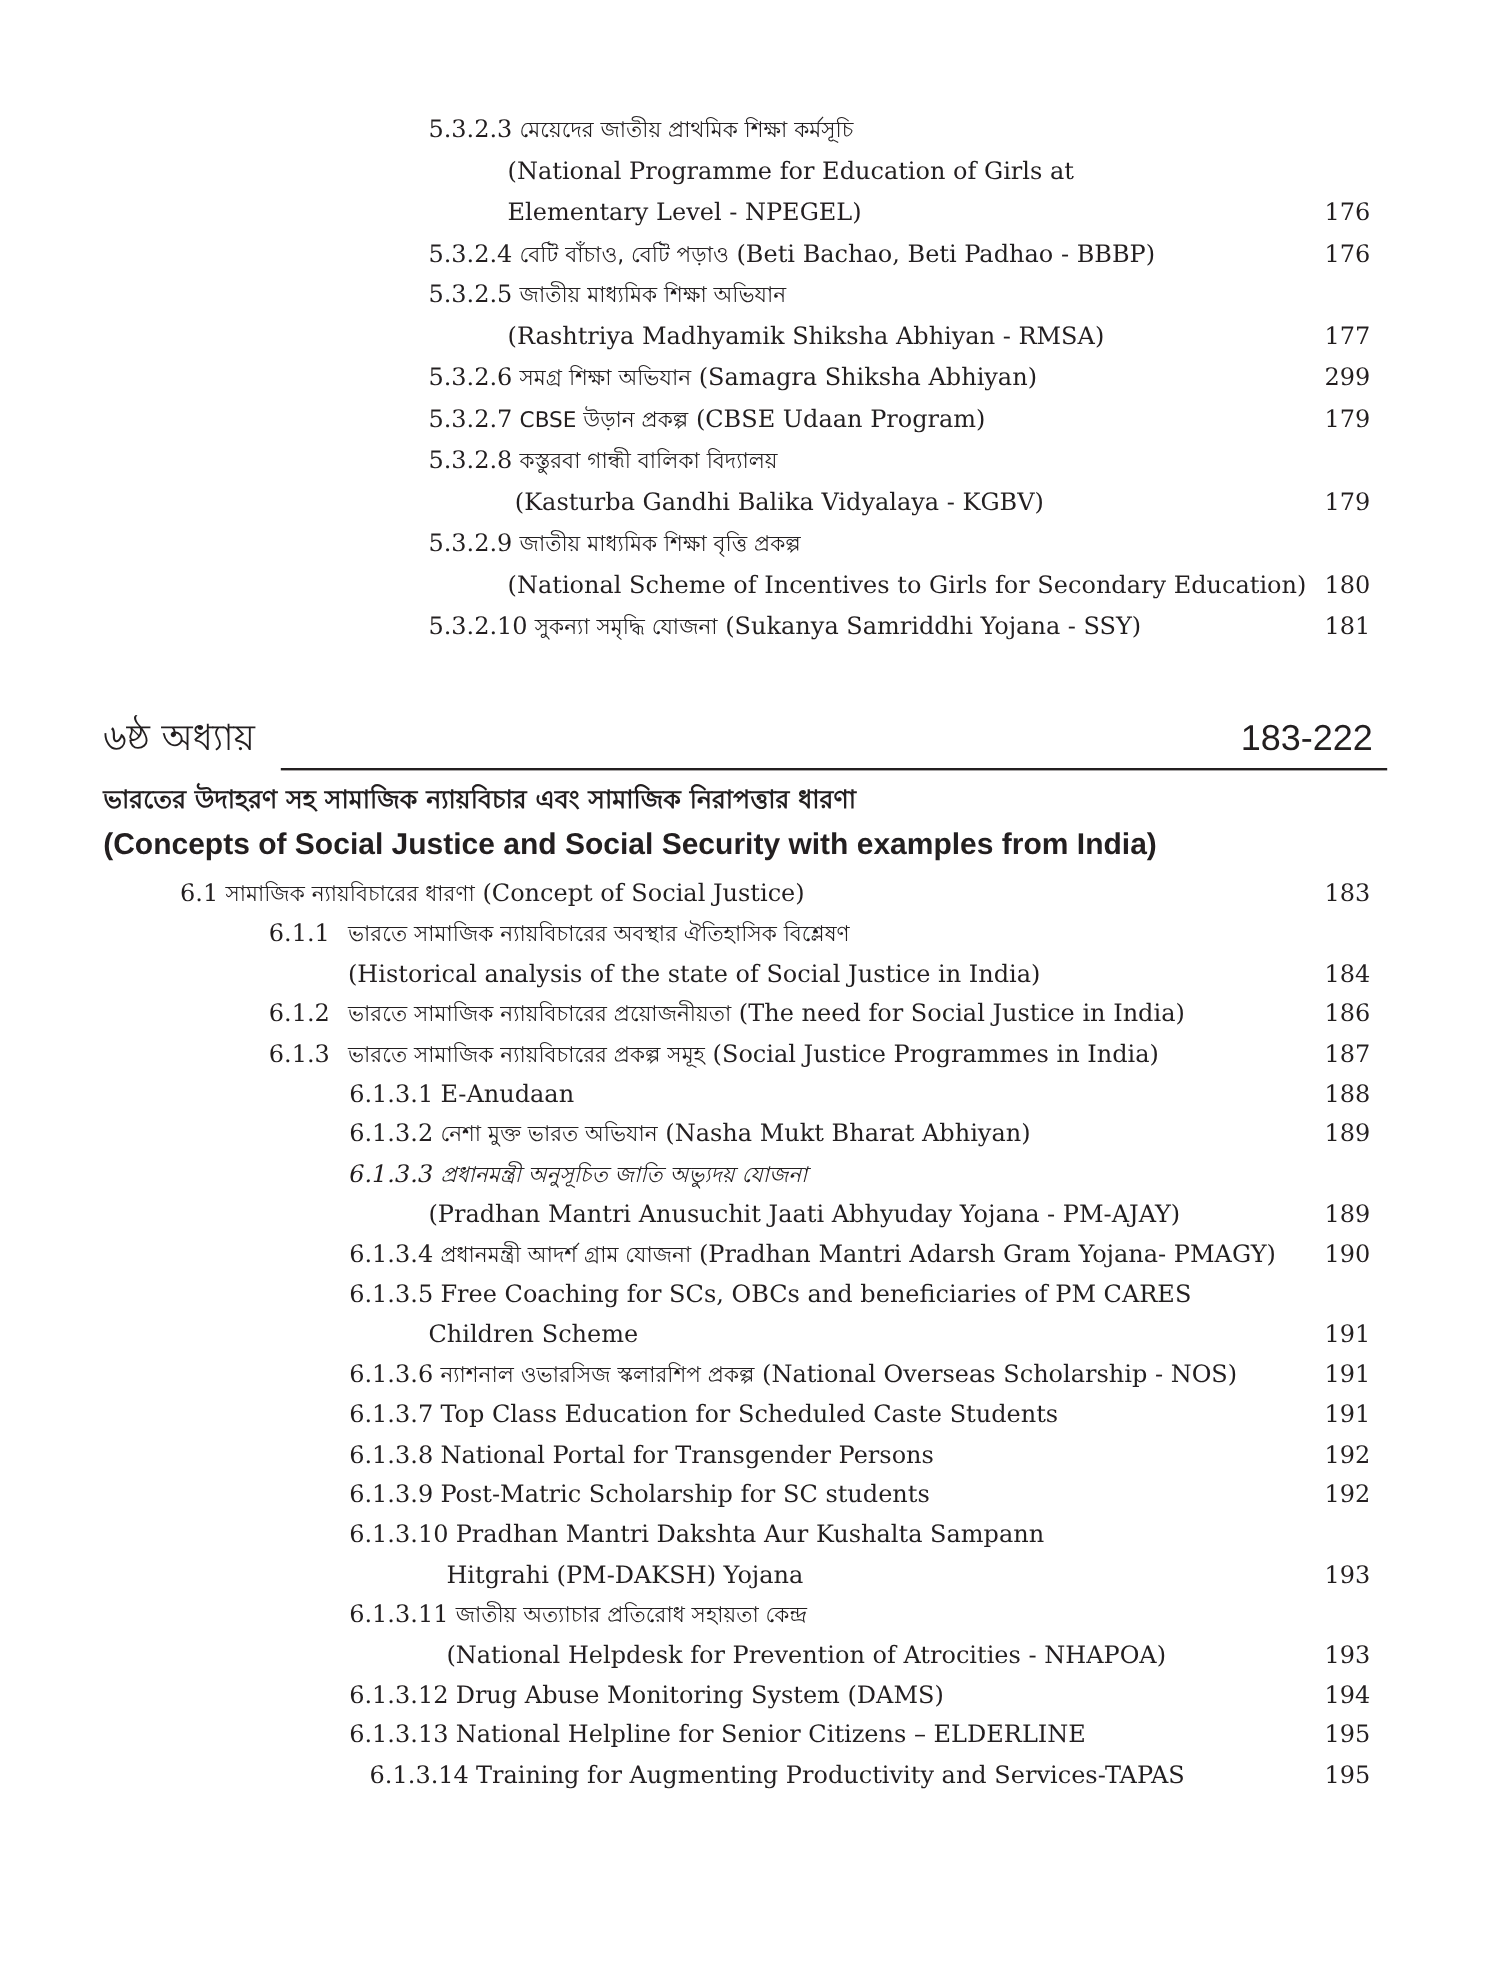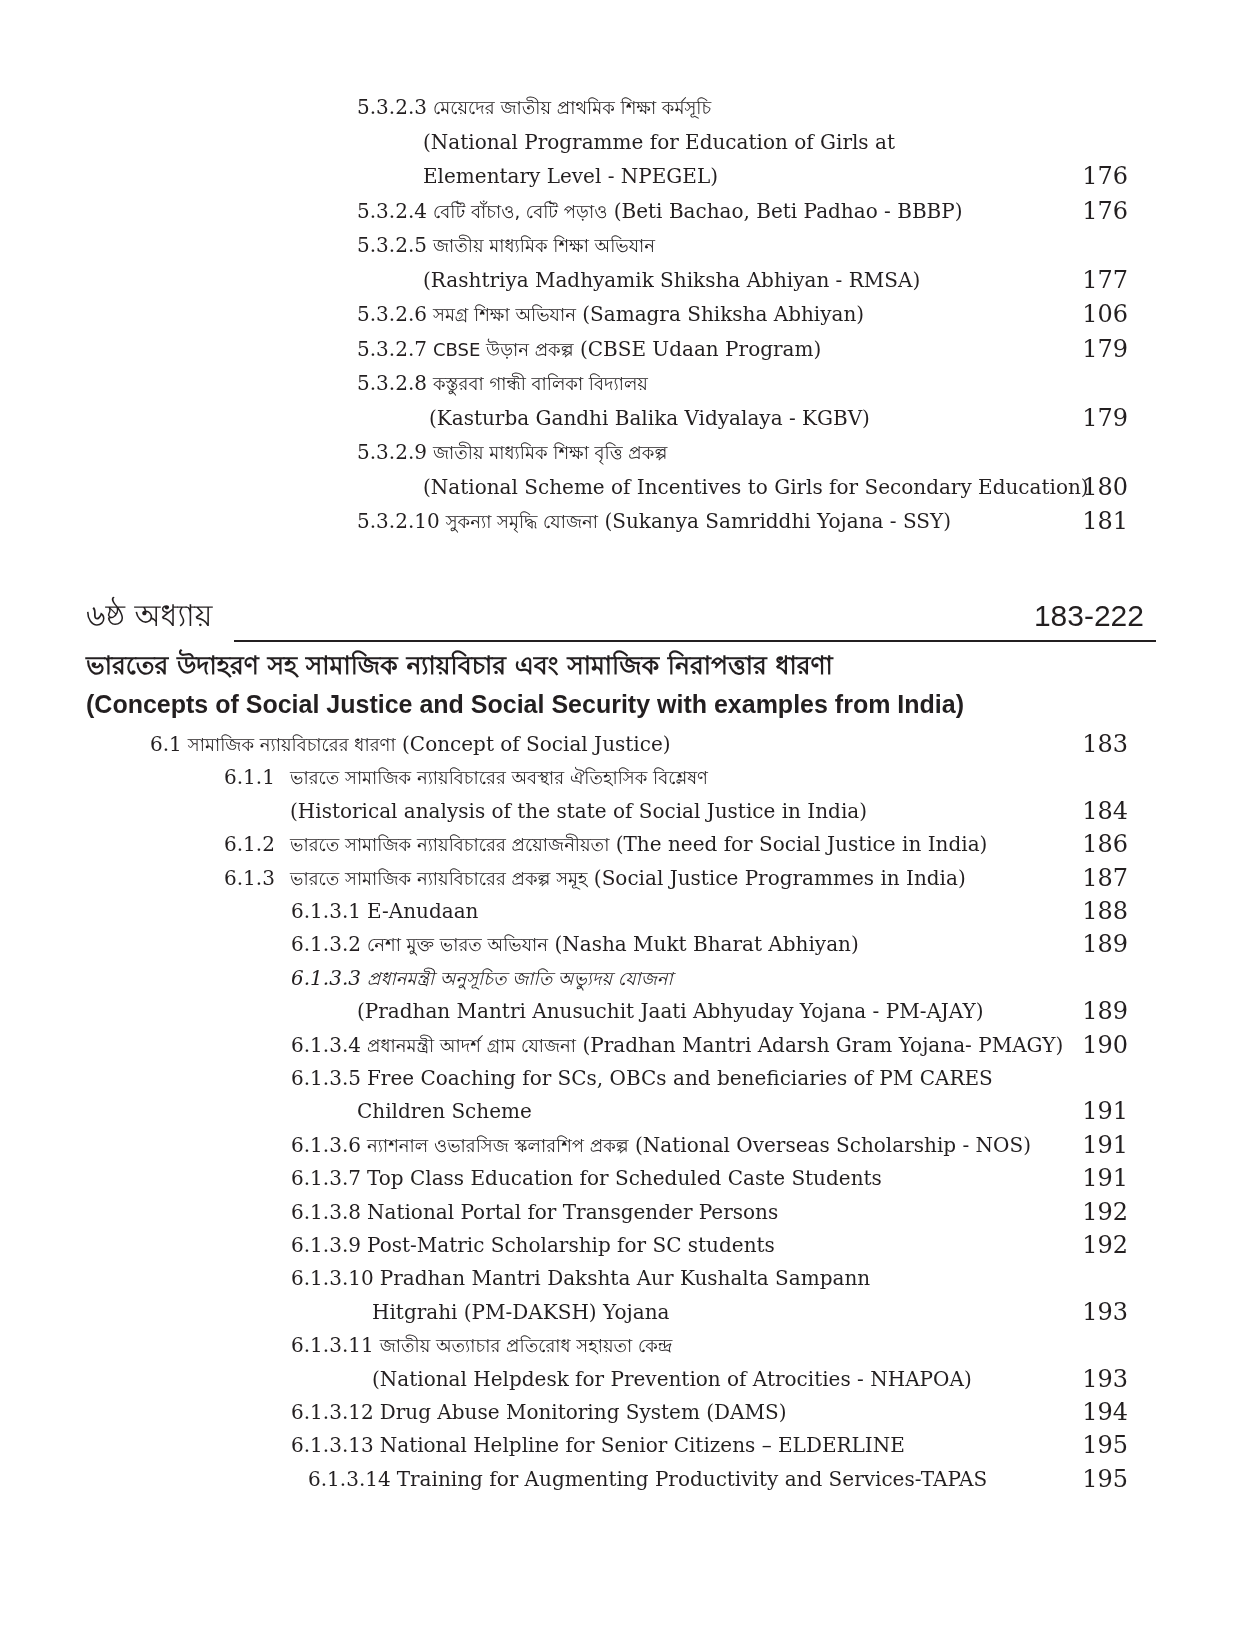--- a/index.html
+++ b/index.html
@@ -1,42 +1,42 @@
 <!DOCTYPE html>
 <html><head>
 <meta charset="utf-8">
 <style>
   html, body { margin: 0; padding: 0; background: #ffffff; }
   body { width: 1244px; height: 1650px; position: relative; overflow: hidden;
          font-family: "DejaVu Serif", "Liberation Serif", serif; color: #231f20; }
   .line { position: absolute; white-space: nowrap; font-size: 20px; line-height: 34px; height: 34px; }
-  .pg { position: absolute; right: 116px; font-size: 24px; line-height: 34px; height: 34px; text-align: right; }
+  .pg { position: absolute; right: 102px; font-size: 20px; line-height: 34px; height: 34px; text-align: right; }
   .num { display: inline-block; }
   .chapter-label { position: absolute; left: 86px; top: 596px; font-size: 30px; line-height: 40px; white-space: nowrap; }
   .chapter-range { position: absolute; right: 100px; top: 596px; font-size: 30px; line-height: 40px; font-family: "Liberation Sans", sans-serif; }
   .chapter-rule { position: absolute; left: 234px; width: 922px; top: 640px; height: 2px; background: #231f20; }
-  .chapter-title-bn { position: absolute; left: 86px; top: 646px; font-size: 25px; line-height: 40px; font-weight: bold; white-space: nowrap; font-family: "DejaVu Sans", sans-serif; text-align: center; }
+  .chapter-title-bn { position: absolute; left: 86px; top: 646px; font-size: 21px; line-height: 40px; font-weight: bold; white-space: nowrap; font-family: "DejaVu Sans", sans-serif; text-align: center; }
   .chapter-title-en { position: absolute; left: 86px; top: 684px; font-size: 25px; line-height: 40px; font-weight: bold; white-space: nowrap; font-family: "Liberation Sans", sans-serif; }
 </style>
 </head>
 <body>
 
 <div id="toc">
   <div id="sec5">
       <div class="line" style="top: 90px; left: 357px;"><span class="num" style="margin-right: 6px;">5.3.2.3</span><span style="font-family: &quot;DejaVu Sans&quot;, sans-serif; font-size: 18px;">মেয়েদের জাতীয় প্রাথমিক শিক্ষা কর্মসূচি</span></div>
       <div class="line" style="top: 124.5px; left: 423px;"><span>(National Programme for Education of Girls at</span></div>
       <div class="line" style="top: 159px; left: 423px;"><span>Elementary Level - NPEGEL)</span></div>
       <div class="pg" style="top: 159px;">176</div>
       <div class="line" style="top: 193.5px; left: 357px;"><span class="num" style="margin-right: 6px;">5.3.2.4</span><span style="font-family: &quot;DejaVu Sans&quot;, sans-serif; font-size: 18px;">বেটি বাঁচাও, বেটি পড়াও</span> <span>(Beti Bachao, Beti Padhao - BBBP)</span></div>
       <div class="pg" style="top: 193.5px;">176</div>
       <div class="line" style="top: 228px; left: 357px;"><span class="num" style="margin-right: 6px;">5.3.2.5</span><span style="font-family: &quot;DejaVu Sans&quot;, sans-serif; font-size: 18px;">জাতীয় মাধ্যমিক শিক্ষা অভিযান</span></div>
       <div class="line" style="top: 262.5px; left: 423px;"><span>(Rashtriya Madhyamik Shiksha Abhiyan - RMSA)</span></div>
       <div class="pg" style="top: 262.5px;">177</div>
       <div class="line" style="top: 297px; left: 357px;"><span class="num" style="margin-right: 6px;">5.3.2.6</span><span style="font-family: &quot;DejaVu Sans&quot;, sans-serif; font-size: 18px;">সমগ্র শিক্ষা অভিযান</span> <span>(Samagra Shiksha Abhiyan)</span></div>
-      <div class="pg" style="top: 297px;">106</div>
+      <div class="pg" style="top: 297px;">299</div>
       <div class="line" style="top: 331.5px; left: 357px;"><span class="num" style="margin-right: 6px;">5.3.2.7</span><span style="font-family: &quot;DejaVu Sans&quot;, sans-serif; font-size: 18px;">CBSE উড়ান প্রকল্প</span> <span>(CBSE Udaan Program)</span></div>
       <div class="pg" style="top: 331.5px;">179</div>
       <div class="line" style="top: 366px; left: 357px;"><span class="num" style="margin-right: 6px;">5.3.2.8</span><span style="font-family: &quot;DejaVu Sans&quot;, sans-serif; font-size: 18px;">কস্তুরবা গান্ধী বালিকা বিদ্যালয়</span></div>
       <div class="line" style="top: 400.5px; left: 429px;"><span>(Kasturba Gandhi Balika Vidyalaya - KGBV)</span></div>
       <div class="pg" style="top: 400.5px;">179</div>
       <div class="line" style="top: 435px; left: 357px; text-align: right;"><span class="num" style="margin-right: 6px;">5.3.2.9</span><span style="font-family: &quot;DejaVu Sans&quot;, sans-serif; font-size: 18px;">জাতীয় মাধ্যমিক শিক্ষা বৃত্তি প্রকল্প</span></div>
       <div class="line" style="top: 469.5px; left: 423px;"><span>(National Scheme of Incentives to Girls for Secondary Education)</span></div>
       <div class="pg" style="top: 469.5px;">180</div>
       <div class="line" style="top: 504px; left: 357px;"><span class="num" style="margin-right: 6px;">5.3.2.10</span><span style="font-family: &quot;DejaVu Sans&quot;, sans-serif; font-size: 18px;">সুকন্যা সমৃদ্ধি যোজনা</span> <span>(Sukanya Samriddhi Yojana - SSY)</span></div>
       <div class="pg" style="top: 504px;">181</div>

